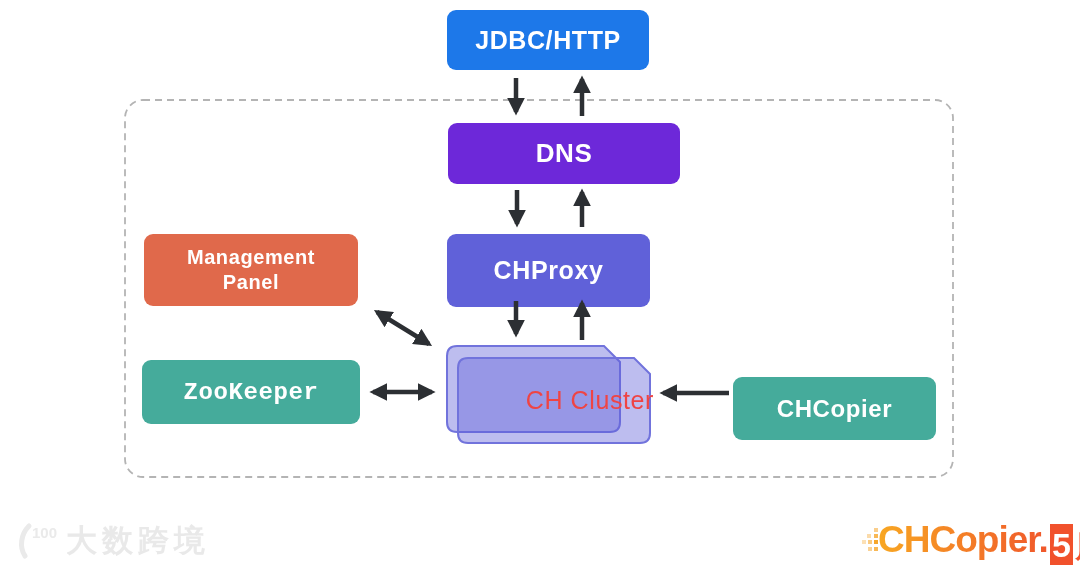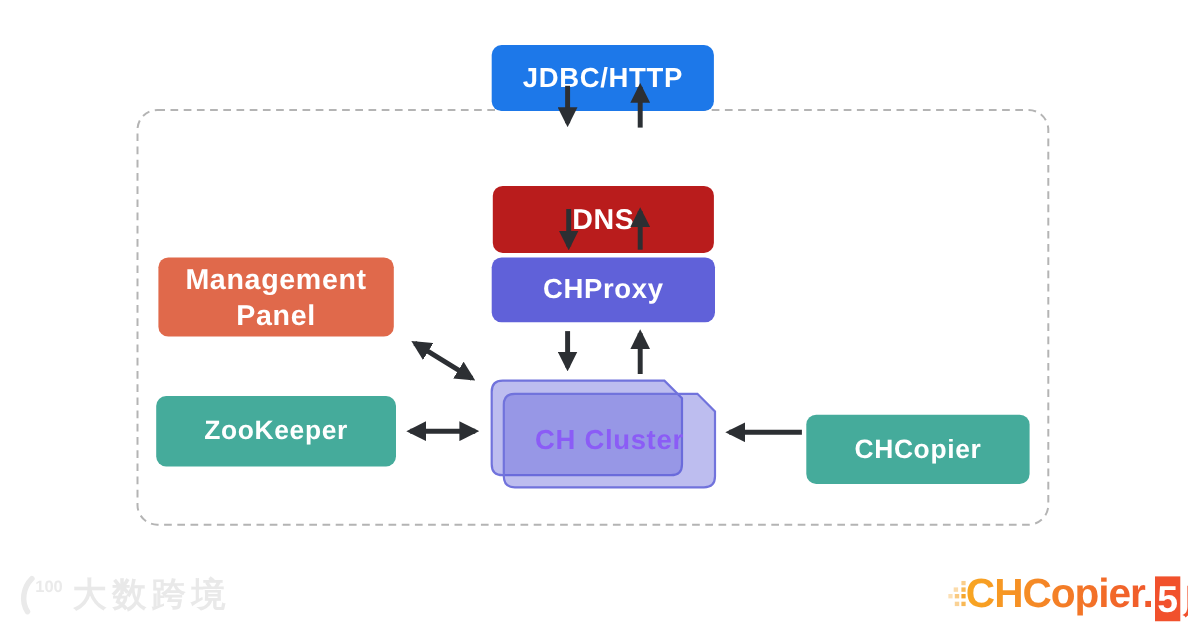--- a/index.html
+++ b/index.html
@@ -6,31 +6,31 @@
   .canvas{
     position:relative;width:1080px;height:565px;background:#ffffff;
     font-family:"Liberation Sans",sans-serif;overflow:hidden;
   }
   .layer{position:absolute;left:0;top:0;pointer-events:none;}
   .node{
     position:absolute;display:flex;align-items:center;justify-content:center;
     color:#ffffff;font-weight:bold;text-align:center;border-radius:9px;
     letter-spacing:0.6px;
   }
-  .node-jdbc{left:447px;top:10px;width:202px;height:60px;background:#1d78e9;font-size:25px;margin-top:31px;}
-  .node-dns{left:448px;top:123px;width:201px;height:61px;background:#b91c1c;font-size:26px;margin-top:46px;}
-  .node-chproxy{left:447px;top:234px;width:203px;height:59px;background:#6061d9;font-size:25px;}
-  .node-management{left:144px;top:234px;width:214px;height:72px;background:#e0694b;font-size:26px;line-height:1.25;padding:0 12px;box-sizing:border-box;}
-  .node-zookeeper{left:142px;top:360px;width:218px;height:64px;background:#45ab9b;font-size:24px;}
+  .node-jdbc{left:447px;top:10px;width:202px;height:60px;background:#1d78e9;font-size:25px;}
+  .node-dns{left:448px;top:123px;width:232px;height:61px;background:#6d28d9;font-size:26px;}
+  .node-chproxy{left:447px;top:234px;width:203px;height:73px;background:#6061d9;font-size:25px;}
+  .node-management{left:144px;top:234px;width:214px;height:72px;background:#e0694b;font-size:20px;line-height:1.25;padding:0 12px;box-sizing:border-box;}
+  .node-zookeeper{left:142px;top:360px;width:218px;height:64px;background:#45ab9b;font-size:24px;font-family:Liberation Mono, monospace;}
   .node-chcopier{left:733px;top:377px;width:203px;height:63px;background:#45ab9b;font-size:24px;}
   .cluster-wrap{position:absolute;left:440px;top:338px;width:220px;height:112px;}
   .cluster-label{
     position:absolute;left:454px;top:386px;width:200px;height:28px;
-    display:flex;align-items:center;justify-content:center;
-    color:#8b5cf6;font-weight:bold;font-size:25px;letter-spacing:0.6px;
+    display:flex;align-items:center;justify-content:flex-end;
+    color:#ef4444;font-weight:normal;font-size:25px;letter-spacing:0.6px;
   }
   .watermark{
     position:absolute;left:12px;top:520px;display:flex;align-items:center;gap:6px;
     color:#e9e9e9;
   }
   .wm-text{font-size:31px;font-weight:bold;letter-spacing:5px;}
   .wm-logo-num{font-size:15px;font-weight:bold;fill:#eaeaea;}
   .datafun{position:absolute;left:862px;top:517px;display:flex;align-items:flex-start;}
   .df-dots{margin-top:11px;}
   .df-brand{

